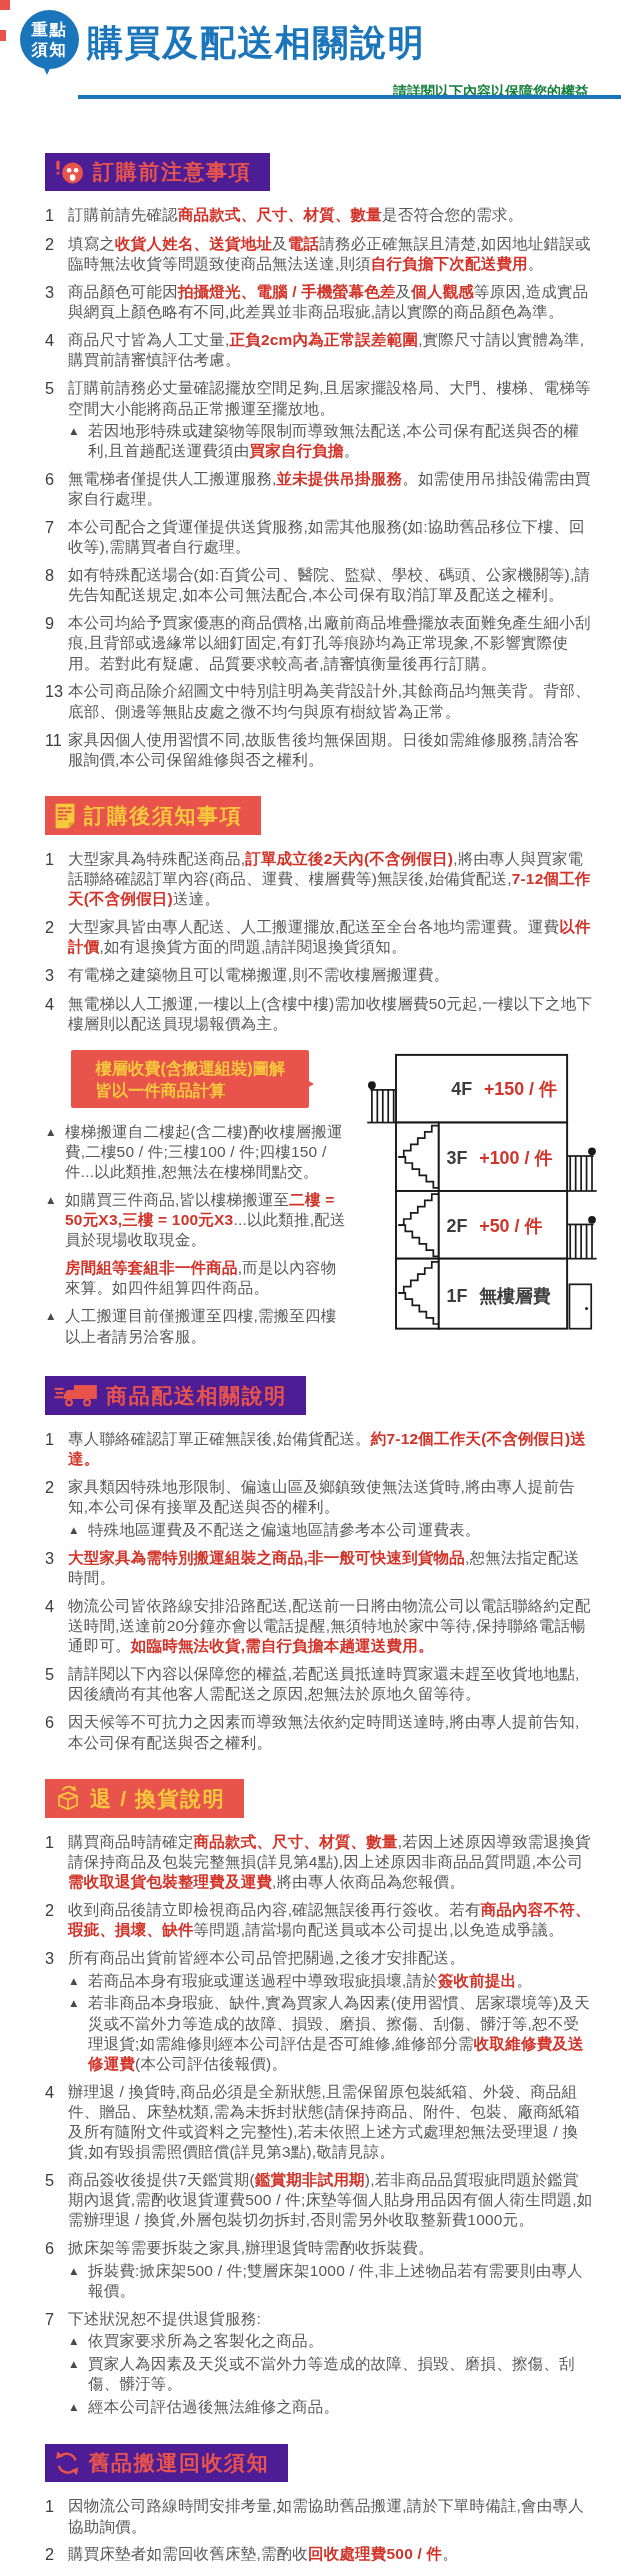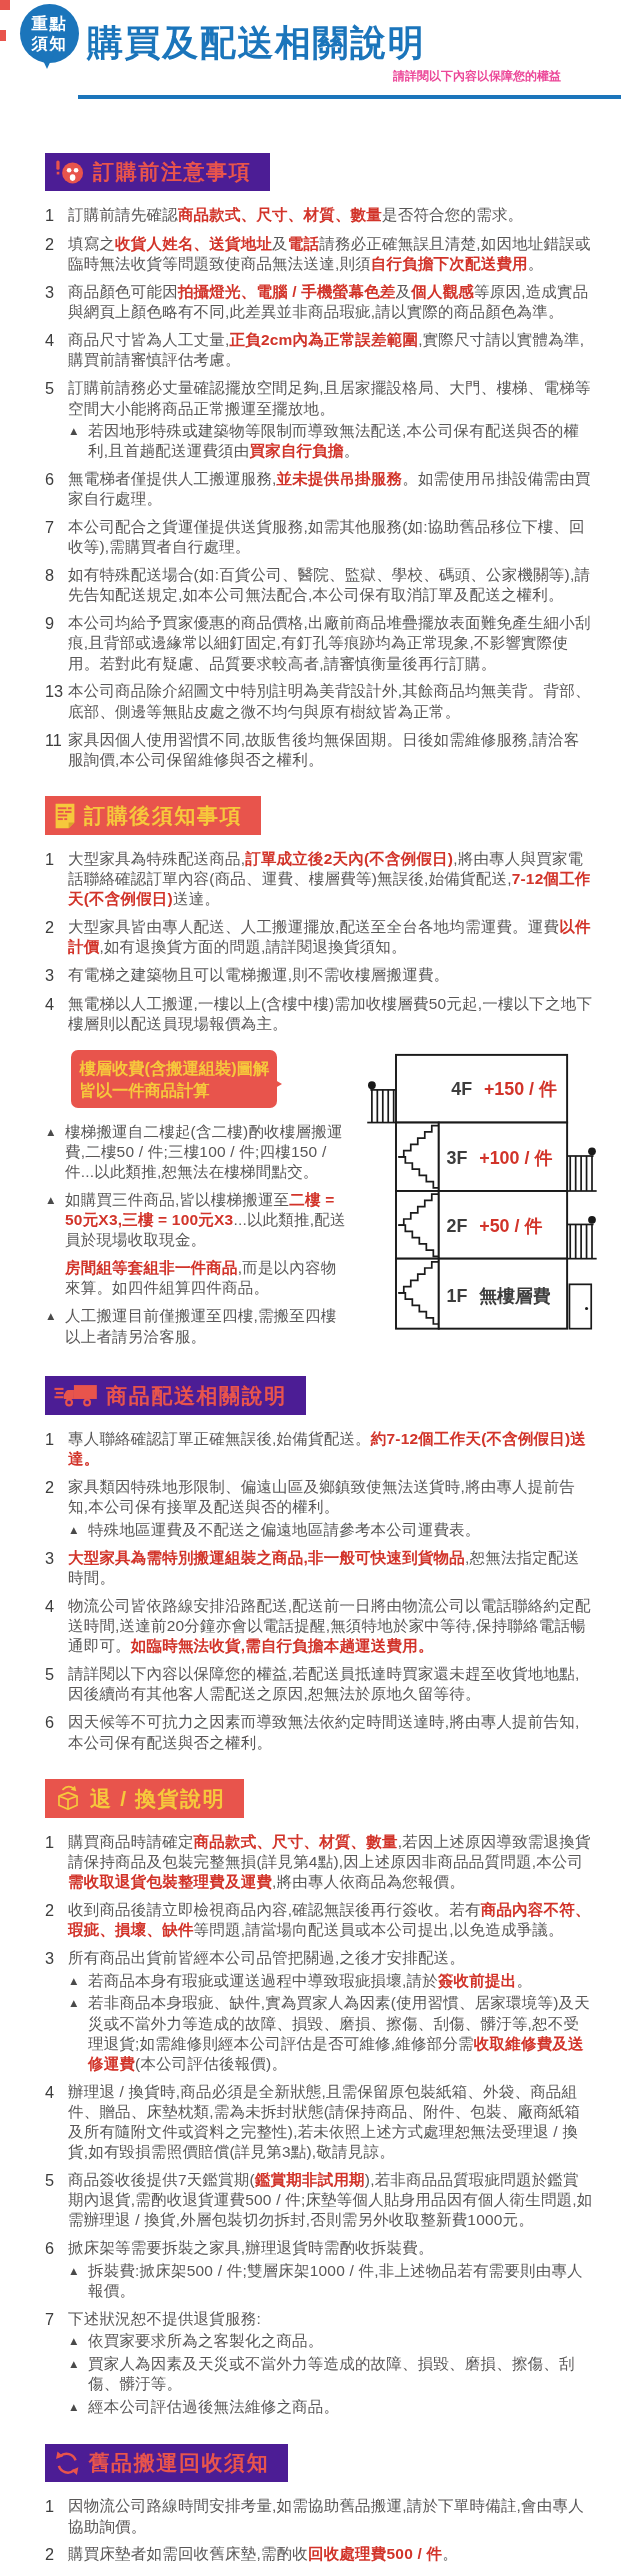--- a/index.html
+++ b/index.html
@@ -3,28 +3,28 @@
 <meta charset="utf-8">
 <style>
   html,body{margin:0;padding:0;background:#ffffff;}
   body{width:622px;font-family:"Liberation Sans","DejaVu Sans",sans-serif;color:#595757;}
   .page{position:relative;width:622px;padding-bottom:6.2px;overflow:hidden;}
   .corner-mark1{position:absolute;left:0;top:0;width:10px;height:10px;background:#e8544c;}
   .corner-mark2{position:absolute;left:0;top:29.5px;width:6.2px;height:11px;background:#e8544c;}
 
   
   .hdr{position:relative;height:134px;}
-  .badge{position:absolute;left:20px;top:4px;width:59px;height:59px;border-radius:50%;
+  .badge{position:absolute;left:20px;top:10px;width:59px;height:59px;border-radius:50%;
          background:#1b75bb;color:#fff;display:flex;flex-direction:column;align-items:center;
          justify-content:center;font-size:16.3px;font-weight:bold;line-height:1.2;letter-spacing:1.6px;}
   .badge::after{content:"";position:absolute;bottom:-13.2px;left:20px;width:0;height:0;
          border:7.8px solid transparent;border-top:15.5px solid #1b75bb;}
   .hdr h1{position:absolute;left:87px;top:18.7px;margin:0;font-size:36px;color:#1b75bb;
          font-weight:bold;letter-spacing:1.6px;white-space:nowrap;text-align:right;}
-  .hdr .subtitle{position:absolute;left:393px;top:68px;font-size:12px;font-weight:bold;color:#ec4899;white-space:nowrap;}
+  .hdr .subtitle{position:absolute;left:393px;top:83px;font-size:14px;font-weight:bold;color:#15803d;white-space:nowrap;}
   .title-rule{position:absolute;left:78px;right:0;top:95px;height:3.9px;background:#1b75bb;}
 
   
   section{margin:0;}
   .sec-h{display:inline-flex;align-items:center;gap:7.8px;margin:18.7px 0 14px 45px;
          padding:5.4px 18.7px 5.4px 9.3px;font-size:21px;font-weight:bold;letter-spacing:1.6px;}
   .sec-h.yellow{background:#4c1d95;color:#e8544c;}
   .sec-h.red{background:#e8544c;color:#f6c83c;}
   .sec-h .icon{display:inline-flex;align-items:center;}
 
@@ -34,22 +34,22 @@
   .num{flex:0 0 23px;font-size:16.3px;color:#3d3d3d;line-height:1.28;}
   .bd{flex:1;min-width:0;}
   .tx{margin:0;font-size:15.5px;line-height:1.3;color:#595757;letter-spacing:0.2px;}
   .rd{color:#d2342a;font-weight:700;}
   .sub{display:flex;margin-top:2.3px;}
   .mk{flex:0 0 20px;font-size:11.7px;color:#4a4a4a;line-height:1.75;}
 
   
   .floor-wrap{display:flex;gap:11px;padding:4.7px 23px 3.1px 45px;align-items:flex-start;}
   .floor-left{flex:1;min-width:0;}
-  .bubble{position:relative;display:inline-block;background:#e8544c;border-radius:7px;
-          padding:7px 8px;margin:3.1px 0 14px 26.4px;color:#f6c83c;font-size:16.3px;font-weight:bold;line-height:1.35;}
+  .bubble{position:relative;display:inline-block;background:#e8544c;border-radius:2px;
+          padding:7px 24px;margin:3.1px 0 14px 26.4px;color:#f6c83c;font-size:16.3px;font-weight:bold;line-height:1.35;}
   .bubble::after{content:"";position:absolute;right:-11.7px;top:58%;width:0;height:0;
           border:7px solid transparent;border-left:12.4px solid #e8544c;transform:translateY(-50%);}
   ul.notes{list-style:none;margin:0;padding:0;}
   .floor-right{flex:0 0 238px;}
 </style>
 </head>
 <body>
 
 <div class="page">
   <div class="corner-mark1"></div>

